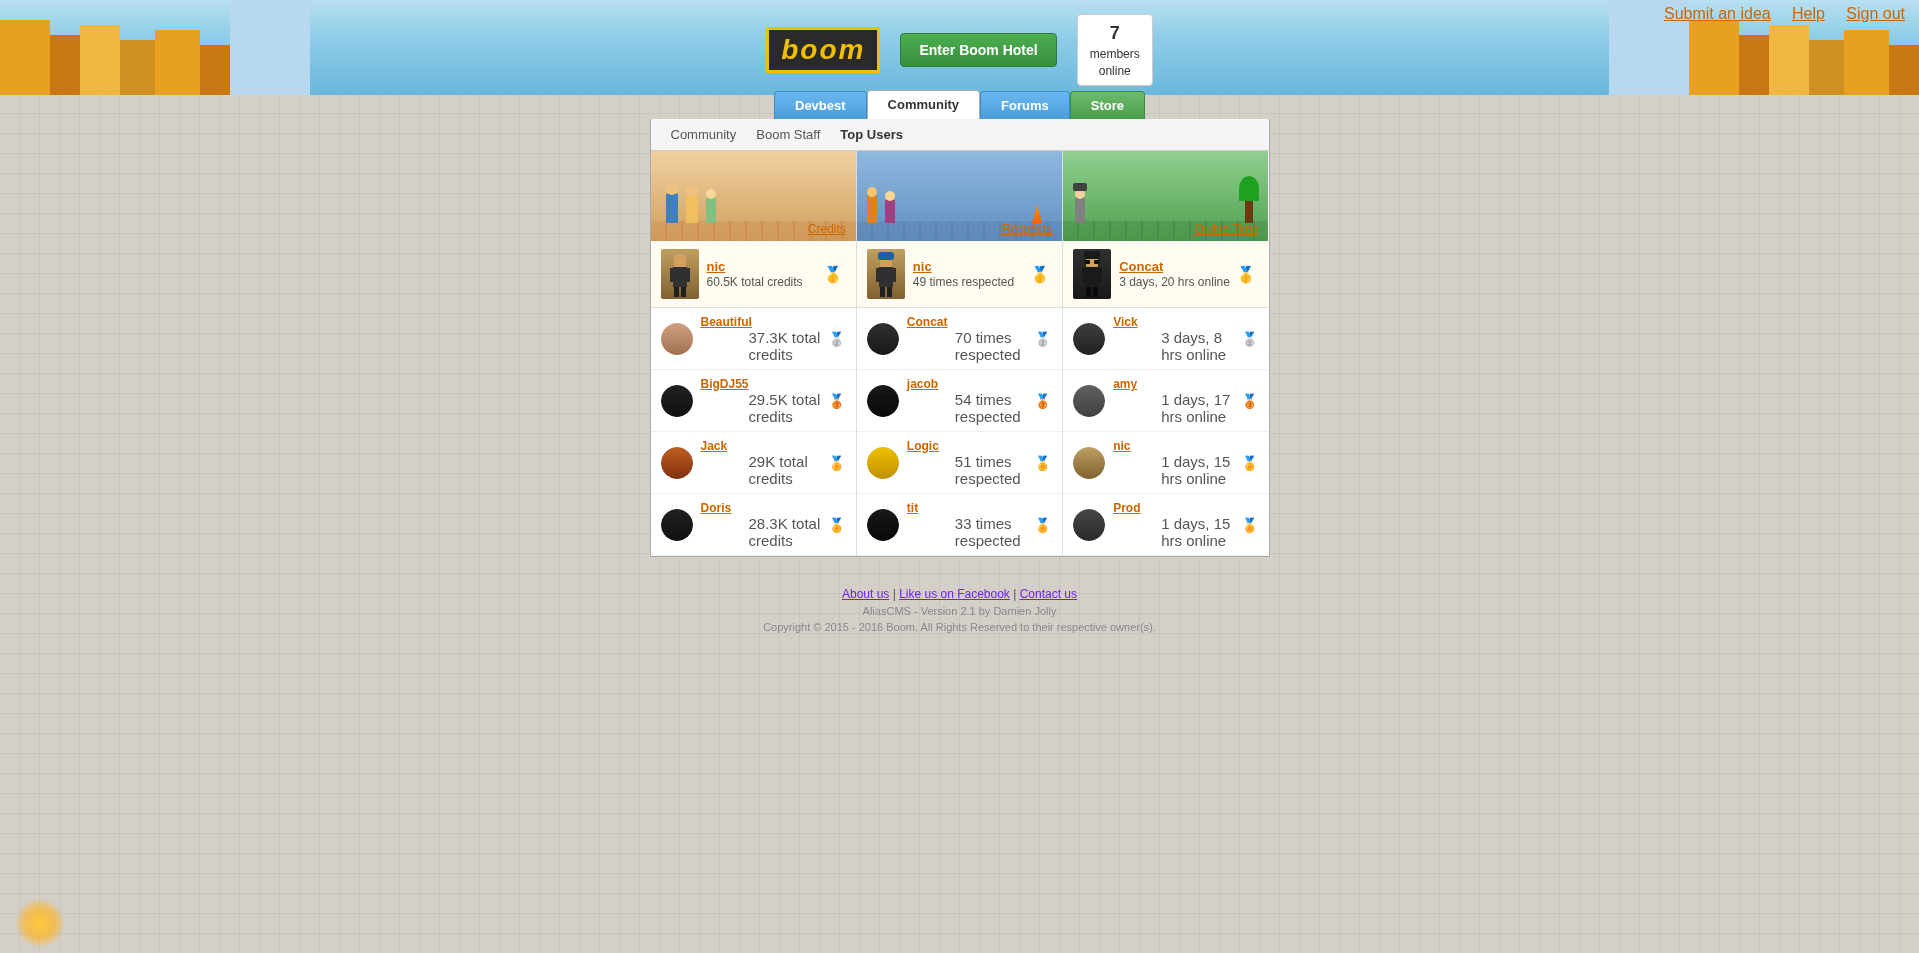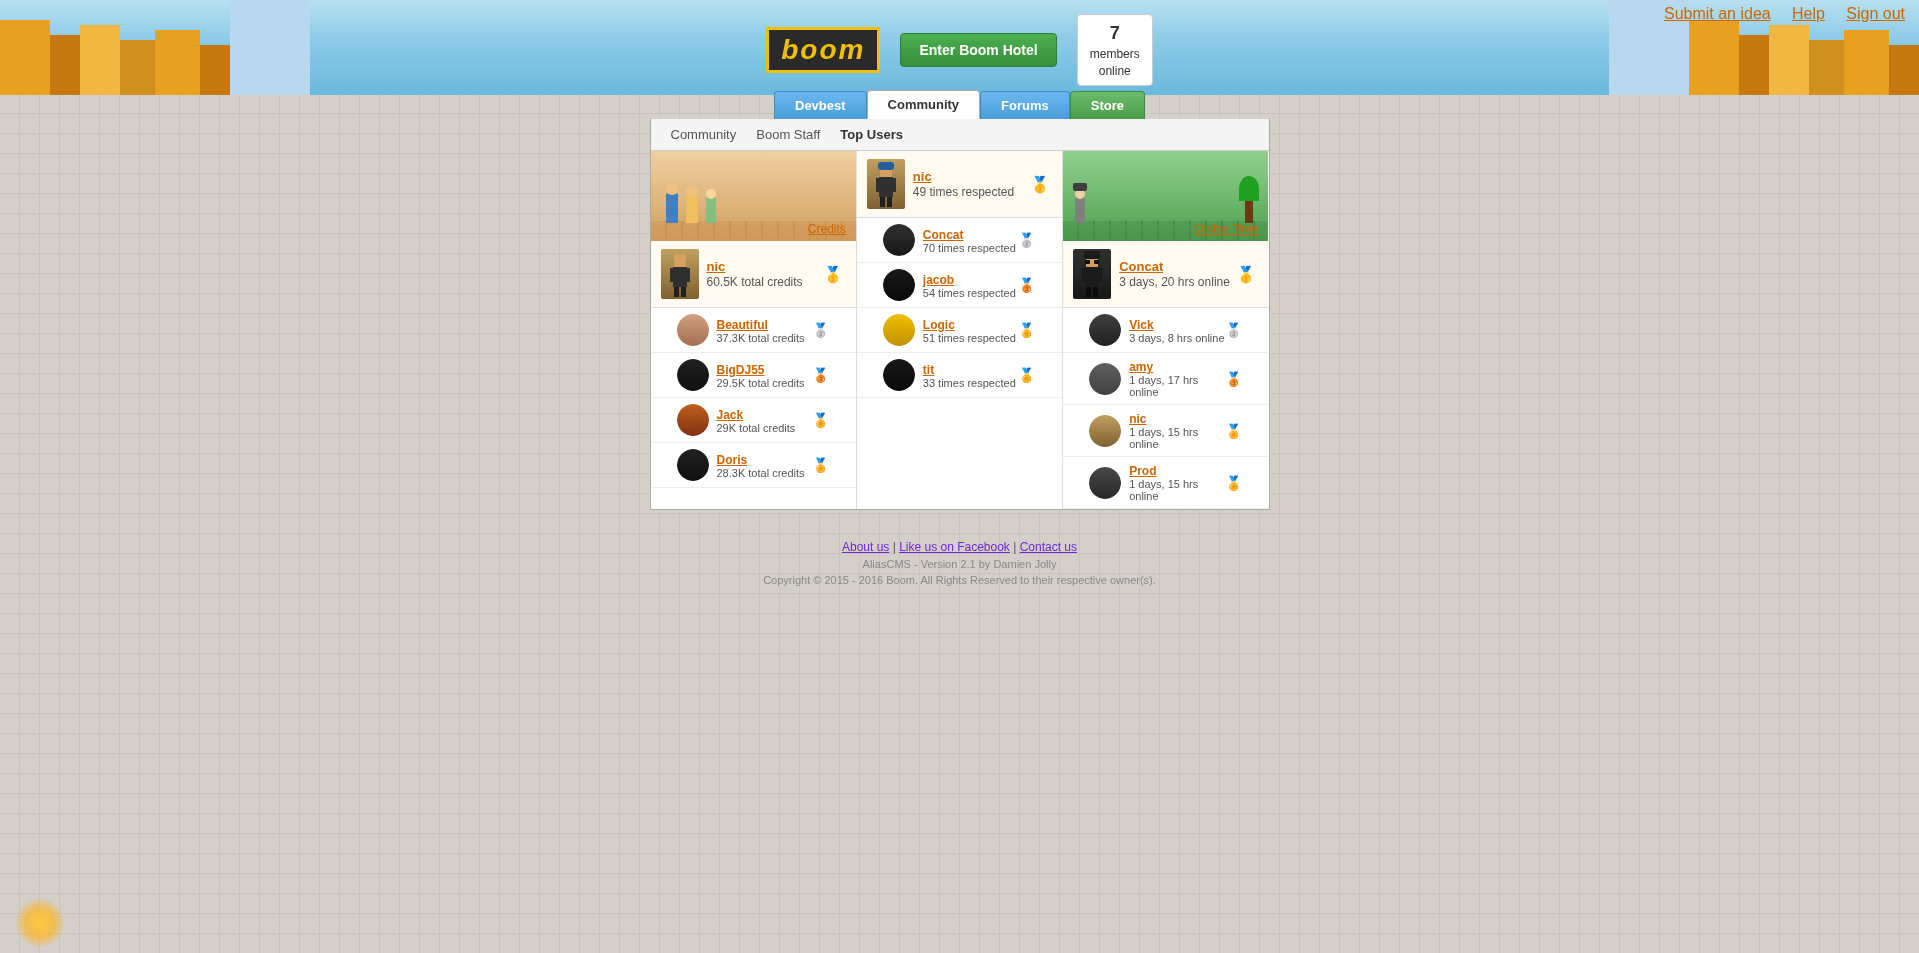--- a/index.html
+++ b/index.html
@@ -286,21 +286,21 @@
     }
 
     .medal-gold { color: #d4a000; }
     .medal-silver { color: #909090; }
     .medal-bronze { color: #c07830; }
 
     
     .rank-row {
       display: flex;
       align-items: center;
-      padding: 6px 26px;
+      padding: 6px 10px;
       border-bottom: 1px solid #eee;
     }
 
     .rank-avatar {
       width: 32px;
       height: 32px;
       background: #ddd;
       border-radius: 50%;
       flex-shrink: 0;
       overflow: hidden;
@@ -321,21 +321,22 @@
     .rank-name {
       color: #cc6600;
       font-weight: bold;
       font-size: 12px;
       text-decoration: underline;
       cursor: pointer;
     }
 
     .rank-stat {
       color: #555;
-      font-size: 11px;
+      font-size: 15px;
+      margin-left: 48px;
     }
 
     .rank-medal {
       font-size: 14px;
     }
 
     
     #footer {
       text-align: center;
       margin-top: 20px;
@@ -548,20 +549,32 @@
             </div>
             <div class="rank-info">
               <span class="rank-name">Doris</span>
               <div class="rank-stat">28.3K total credits</div>
             </div>
             <div class="rank-medal" style="color:#b08040;">🏅</div>
           </div>
         </div>
 
         <div class="top-column">
+          <div class="top-column-header room-bg-2">
+            <div style="width:100%;height:100%;background:linear-gradient(to bottom,#90b8e0,#6090c0);position:relative;overflow:hidden;">
+              <div style="position:absolute;bottom:0;left:0;right:0;height:20px;background:repeating-linear-gradient(90deg,#5070a040 0px,#5070a040 14px,#6080b0 14px,#6080b0 16px);"></div>
+              <div style="position:absolute;bottom:18px;left:10px;width:10px;height:28px;background:#e08020;border-radius:2px 2px 0 0;"></div>
+              <div style="position:absolute;bottom:44px;left:10px;width:10px;height:10px;background:#f8c870;border-radius:50%;"></div>
+              <div style="position:absolute;bottom:18px;left:28px;width:10px;height:24px;background:#a04080;border-radius:2px 2px 0 0;"></div>
+              <div style="position:absolute;bottom:40px;left:28px;width:10px;height:10px;background:#f8d890;border-radius:50%;"></div>
+
+              <div style="position:absolute;bottom:18px;right:20px;width:10px;height:18px;background:linear-gradient(to top,#ff6000,#ff9000);clip-path:polygon(50% 0,100% 100%,0 100%);"></div>
+              <span class="column-type-label">Respects</span>
+            </div>
+          </div>
 
           <div class="top-user-card first-place">
             <div class="sun-glow"></div>
             <div class="user-avatar">
               <div class="avatar-placeholder av-nic">
                 <svg width="38" height="50" viewBox="0 0 38 50">
                   <rect x="13" y="5" width="12" height="14" fill="#d4a060" rx="2"></rect>
                   <rect x="11" y="3" width="16" height="8" fill="#2060a0" rx="3"></rect>
                   <rect x="12" y="18" width="14" height="20" fill="#303030"></rect>
                   <rect x="9" y="19" width="4" height="14" fill="#303030"></rect>

